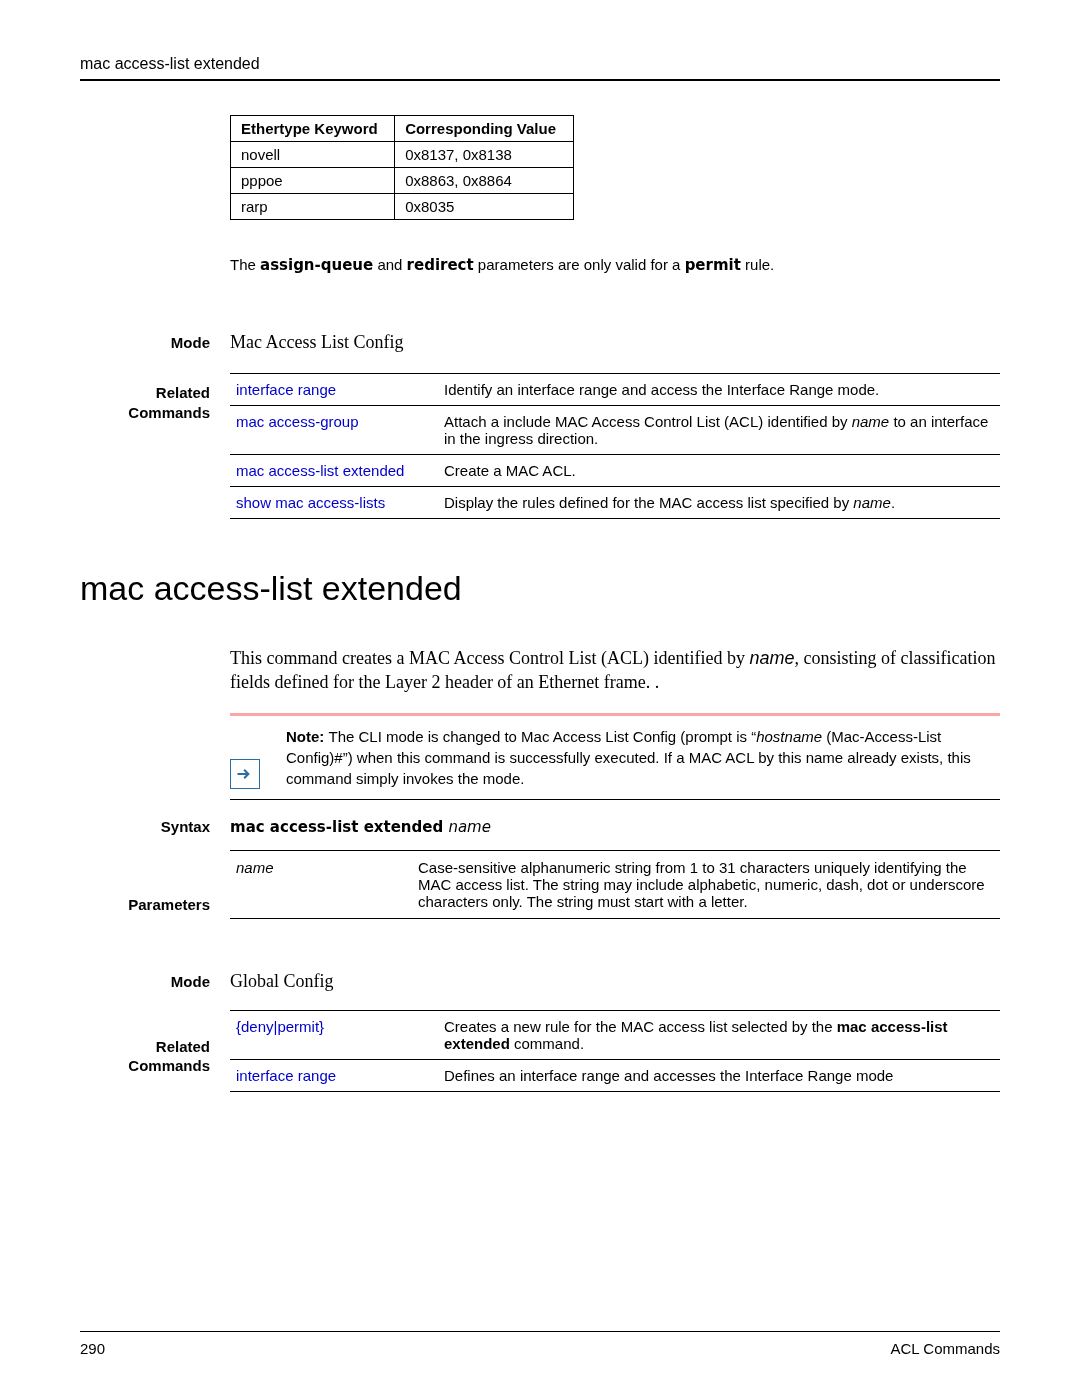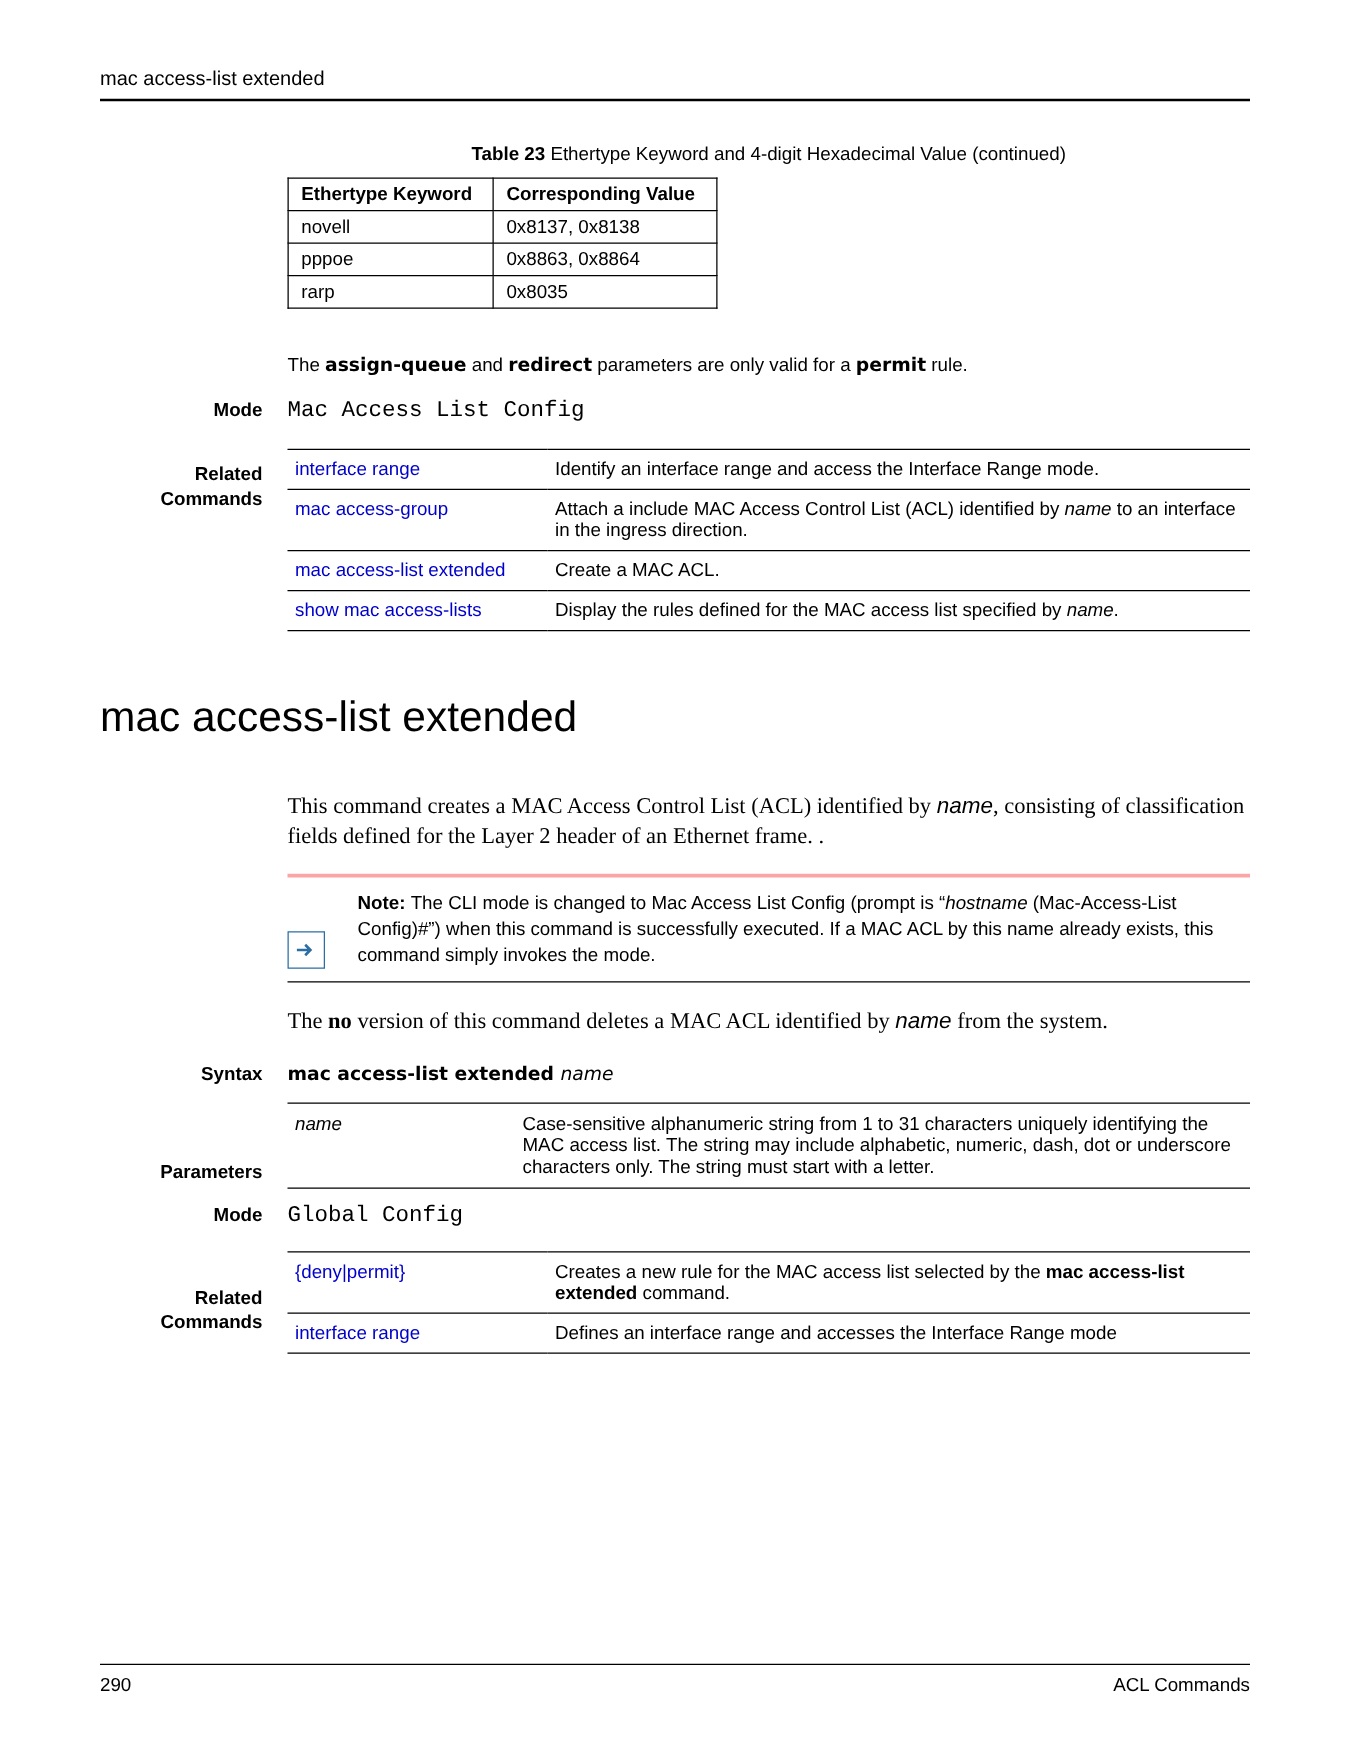--- a/index.html
+++ b/index.html
@@ -57,22 +57,23 @@
     margin-left: -150px;
     text-align: right;
     font-weight: bold;
     font-size: 15px;
     padding-right: 20px;
     box-sizing: border-box;
     flex-shrink: 0;
   }
   .value-col {
     flex: 1;
-    font-family: Liberation Mono, monospace;
+    font-family: Liberation Serif, serif;
     font-size: 18px;
+    margin-top: 40px;
   }
   table.related {
     width: 100%;
     border-collapse: collapse;
     font-size: 15px;
   }
   table.related td {
     border-top: 1px solid #000;
     border-bottom: 1px solid #000;
     padding: 7px 6px;
@@ -149,23 +150,20 @@
 </style>
 </head>
 <body>
 
 <div class="page">
 
   <div class="header">mac access-list extended</div>
 
   <div class="content">
 
-    <div class="table-caption">
-      <b>Table 23</b><span>  Ethertype Keyword and 4-digit Hexadecimal Value (continued)</span>
-    </div>
 
     <table class="etype">
       <tbody>
           <tr>
         <th>Ethertype Keyword</th>
         <th>Corresponding Value</th>
       </tr>
       <tr>
         <td>novell</td>
         <td>0x8137, 0x8138</td>
@@ -226,23 +224,20 @@
       <div class="note-icon">
         <svg viewBox="0 0 24 24">
             <path d="M3 12 L15 12 M11 7 L16 12 L11 17" stroke="#2a6ea3" stroke-width="2.5" fill="none"></path>
           </svg>
       </div>
       <div class="note-text">
         <b>Note: </b><span>The CLI mode is changed to Mac Access List Config (prompt is “</span><span class="ital">hostname</span><span> (Mac-Access-List Config)#”) when this command is successfully executed. If a MAC ACL by this name already exists, this command simply invokes the mode.</span>
       </div>
     </div>
 
-    <div class="body-serif" style="margin-bottom:22px;">
-      <span>The </span><b>no</b><span> version of this command deletes a MAC ACL identified by </span><span class="ital">name</span><span> from the system.</span>
-    </div>
 
     <div class="row">
       <div class="label-col">Syntax</div>
       <div class="syntax-line">
         <span>mac access-list extended </span><span class="param-ital">name</span>
       </div>
     </div>
 
     <div class="row" style="margin-top:14px;">
       <div class="label-col">Parameters</div>

